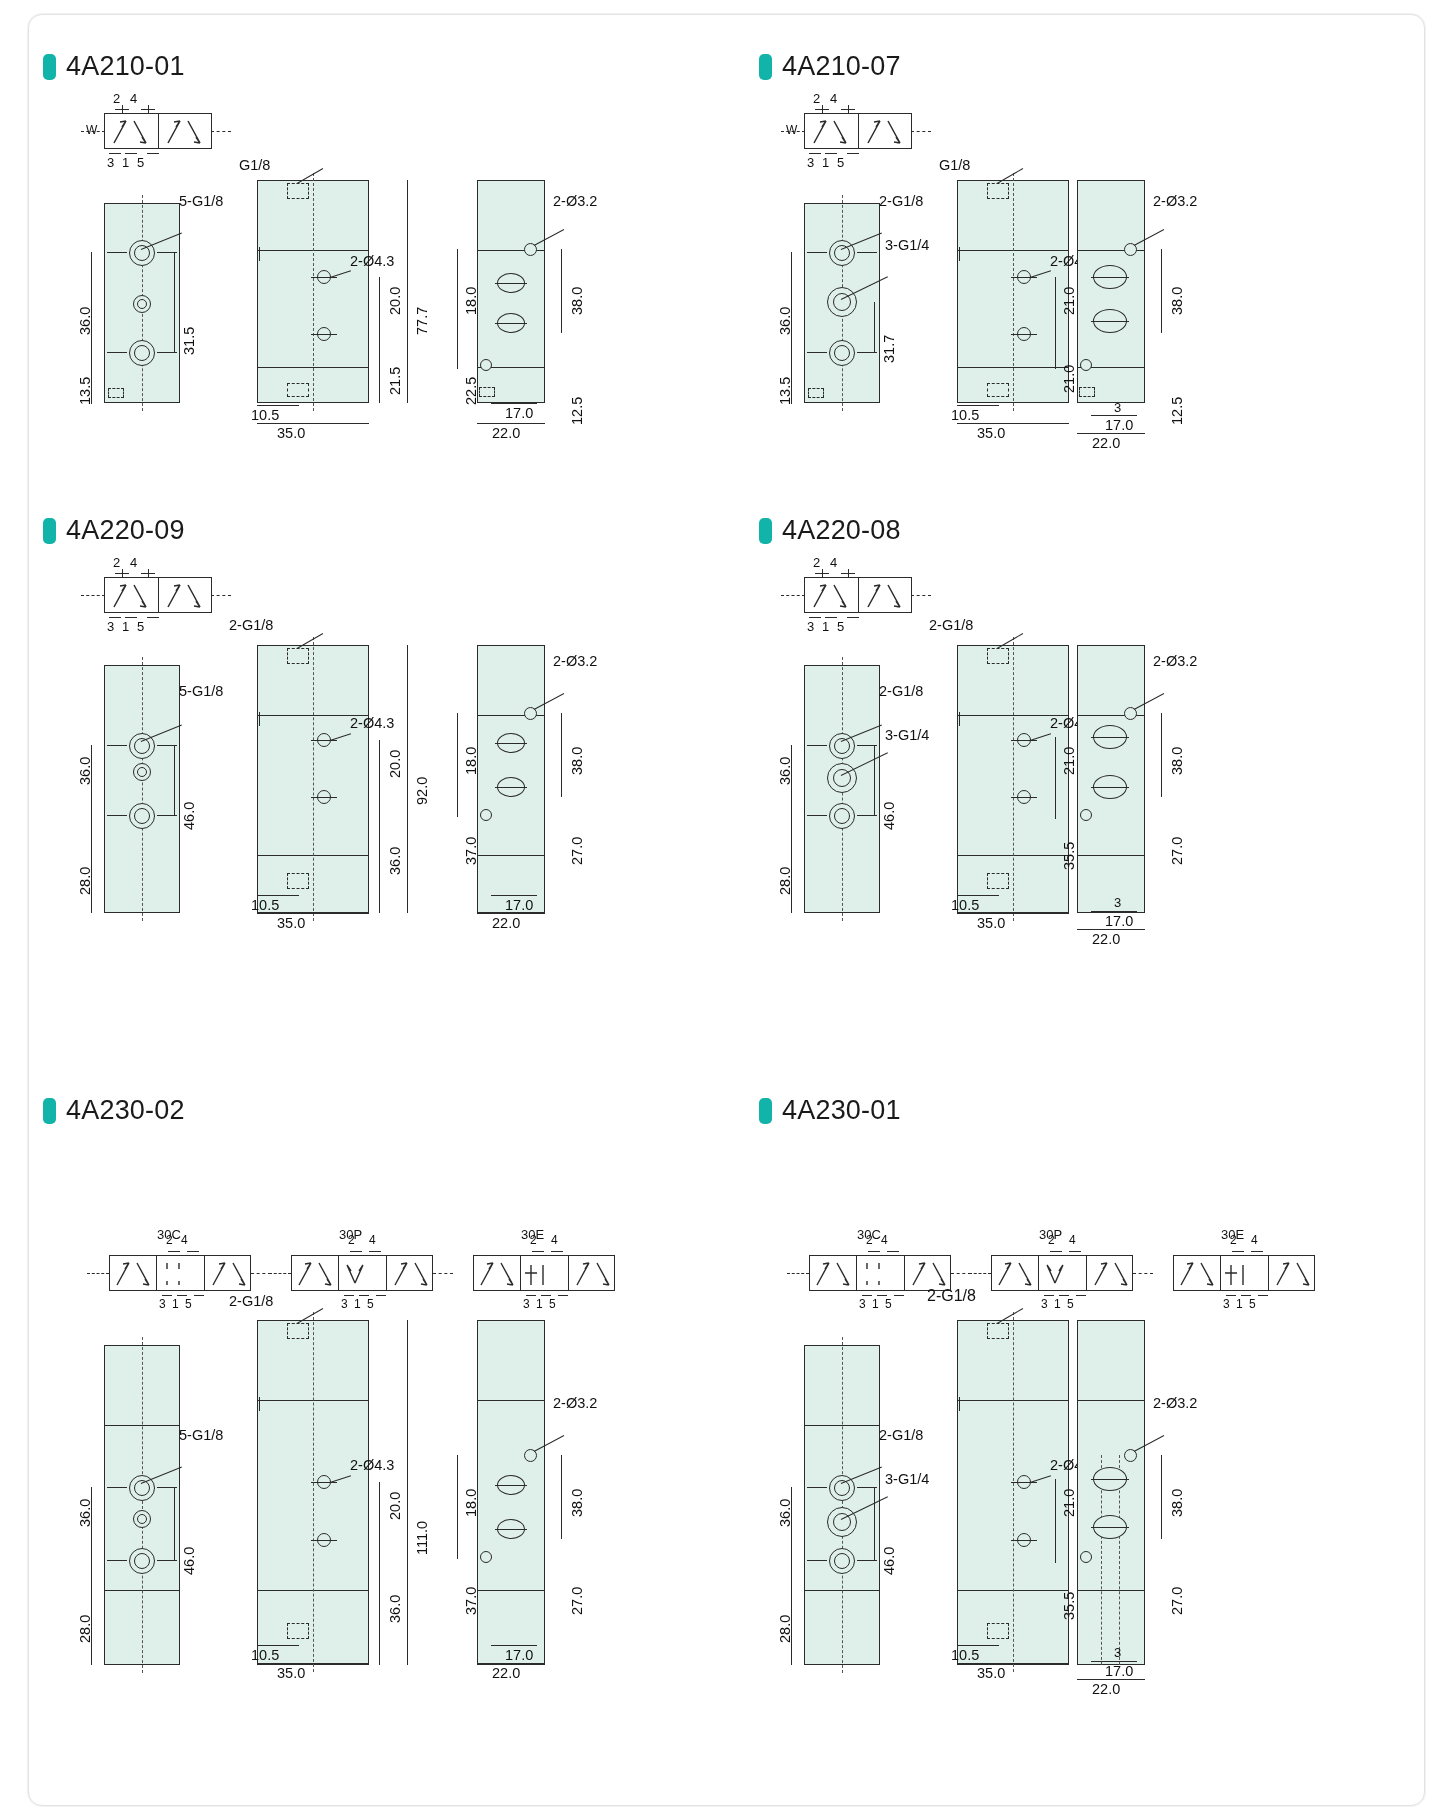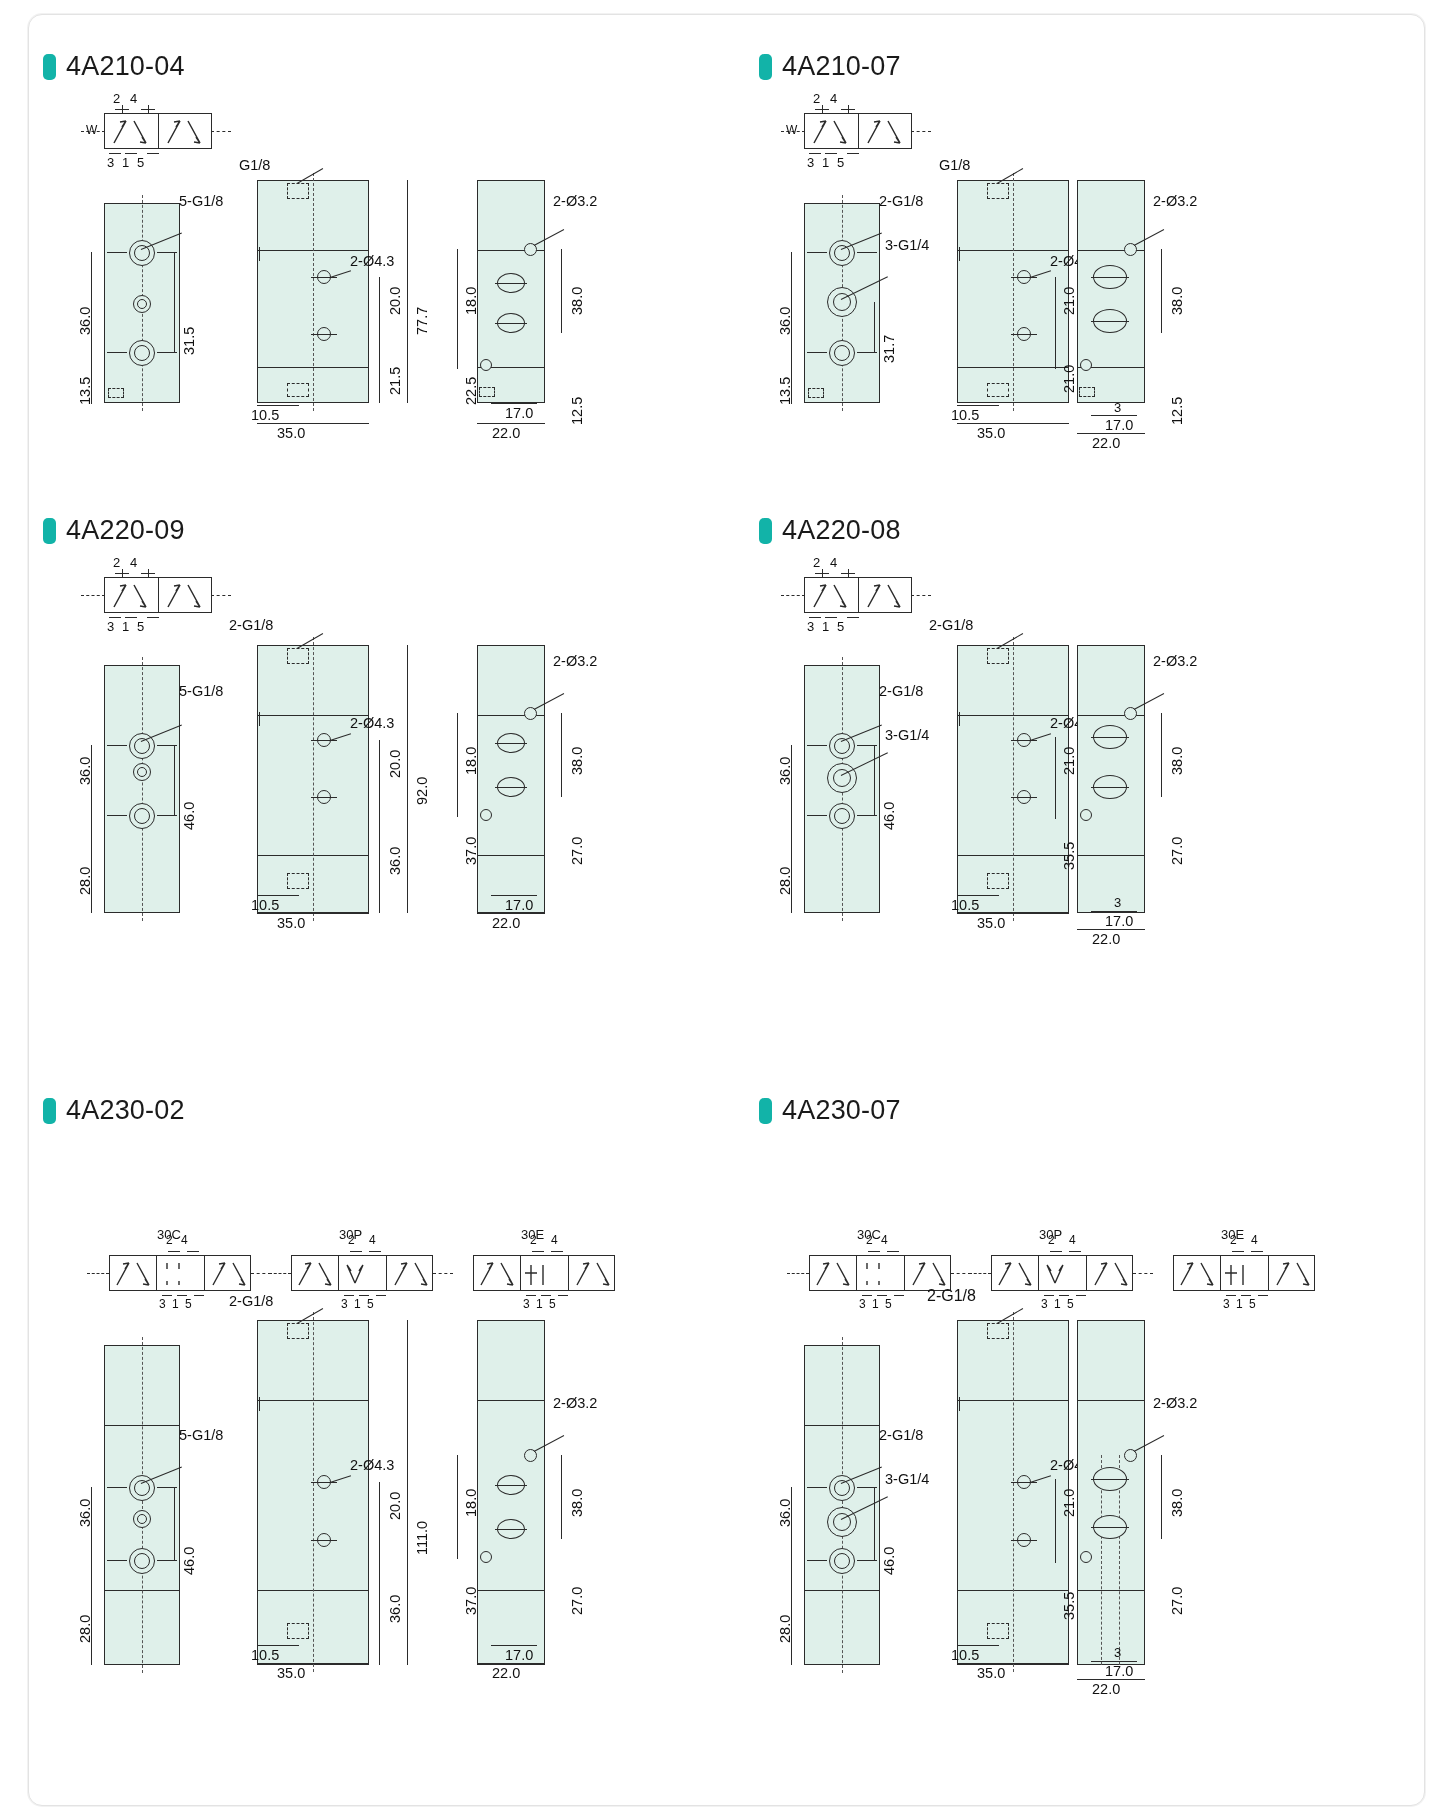--- a/index.html
+++ b/index.html
@@ -32,21 +32,21 @@
   svg{display:block;overflow:visible;}
 </style>
 </head>
 <body>
 
 <div class="page">
 <div class="sheet">
 
 <div class="sec-title" style="left:14px;top:36px;">
   <span class="bullet"></span>
-  <span class="txt">4A210-04</span>
+  <span class="txt">4A210-01</span>
 </div>
 
 <div>
   <div class="sym" style="left:75px;top:98px;width:108px;height:36px;"></div>
   <div class="ln vl" style="left:129px;top:98px;height:36px;"></div>
   <svg style="position:absolute;left:75px;top:98px;" width="110" height="38">
     <path d="M10,30 L22,8 M22,8 L18,14 M22,8 L16,9 M30,8 L42,30 M42,30 L36,29 M42,30 L38,24" stroke="#2b2b2b" stroke-width="1.5" fill="none"></path>
     <path d="M64,30 L76,8 M76,8 L72,14 M76,8 L70,9 M84,8 L96,30 M96,30 L90,29 M96,30 L92,24" stroke="#2b2b2b" stroke-width="1.5" fill="none"></path>
   </svg>
   <div class="ln hl" style="left:86px;top:94px;width:14px;"></div>
@@ -604,21 +604,21 @@
   <div class="ln vl" style="left:428px;top:1440px;height:104px;"></div>
   <div class="ln vl" style="left:532px;top:1440px;height:84px;"></div>
   <div class="lbl u" style="left:476px;top:1632px;">17.0</div>
   <div class="lbl u" style="left:463px;top:1650px;">22.0</div>
   <div class="arrowdim" style="left:462px;top:1630px;width:46px;"></div>
   <div class="arrowdim" style="left:448px;top:1648px;width:68px;"></div>
 </div>
 
 <div class="sec-title" style="left:730px;top:1080px;">
   <span class="bullet"></span>
-  <span class="txt">4A230-07</span>
+  <span class="txt">4A230-01</span>
 </div>
 
 <div>
   <div class="lbl" style="left:828px;top:1212px;font-size:13px;">30C</div>
   <div class="sym" style="left:780px;top:1240px;width:142px;height:36px;"></div>
   <div class="ln vl" style="left:827px;top:1240px;height:36px;"></div>
   <div class="ln vl" style="left:875px;top:1240px;height:36px;"></div>
   <svg style="position:absolute;left:780px;top:1240px;" width="144" height="38">
     <path d="M8,30 L20,8 M20,8 L16,14 M20,8 L14,9 M28,8 L40,30 M40,30 L34,29 M40,30 L36,24" stroke="#2b2b2b" stroke-width="1.4" fill="none"></path>
     <path d="M104,30 L116,8 M116,8 L112,14 M116,8 L110,9 M124,8 L136,30 M136,30 L130,29 M136,30 L132,24" stroke="#2b2b2b" stroke-width="1.4" fill="none"></path>

